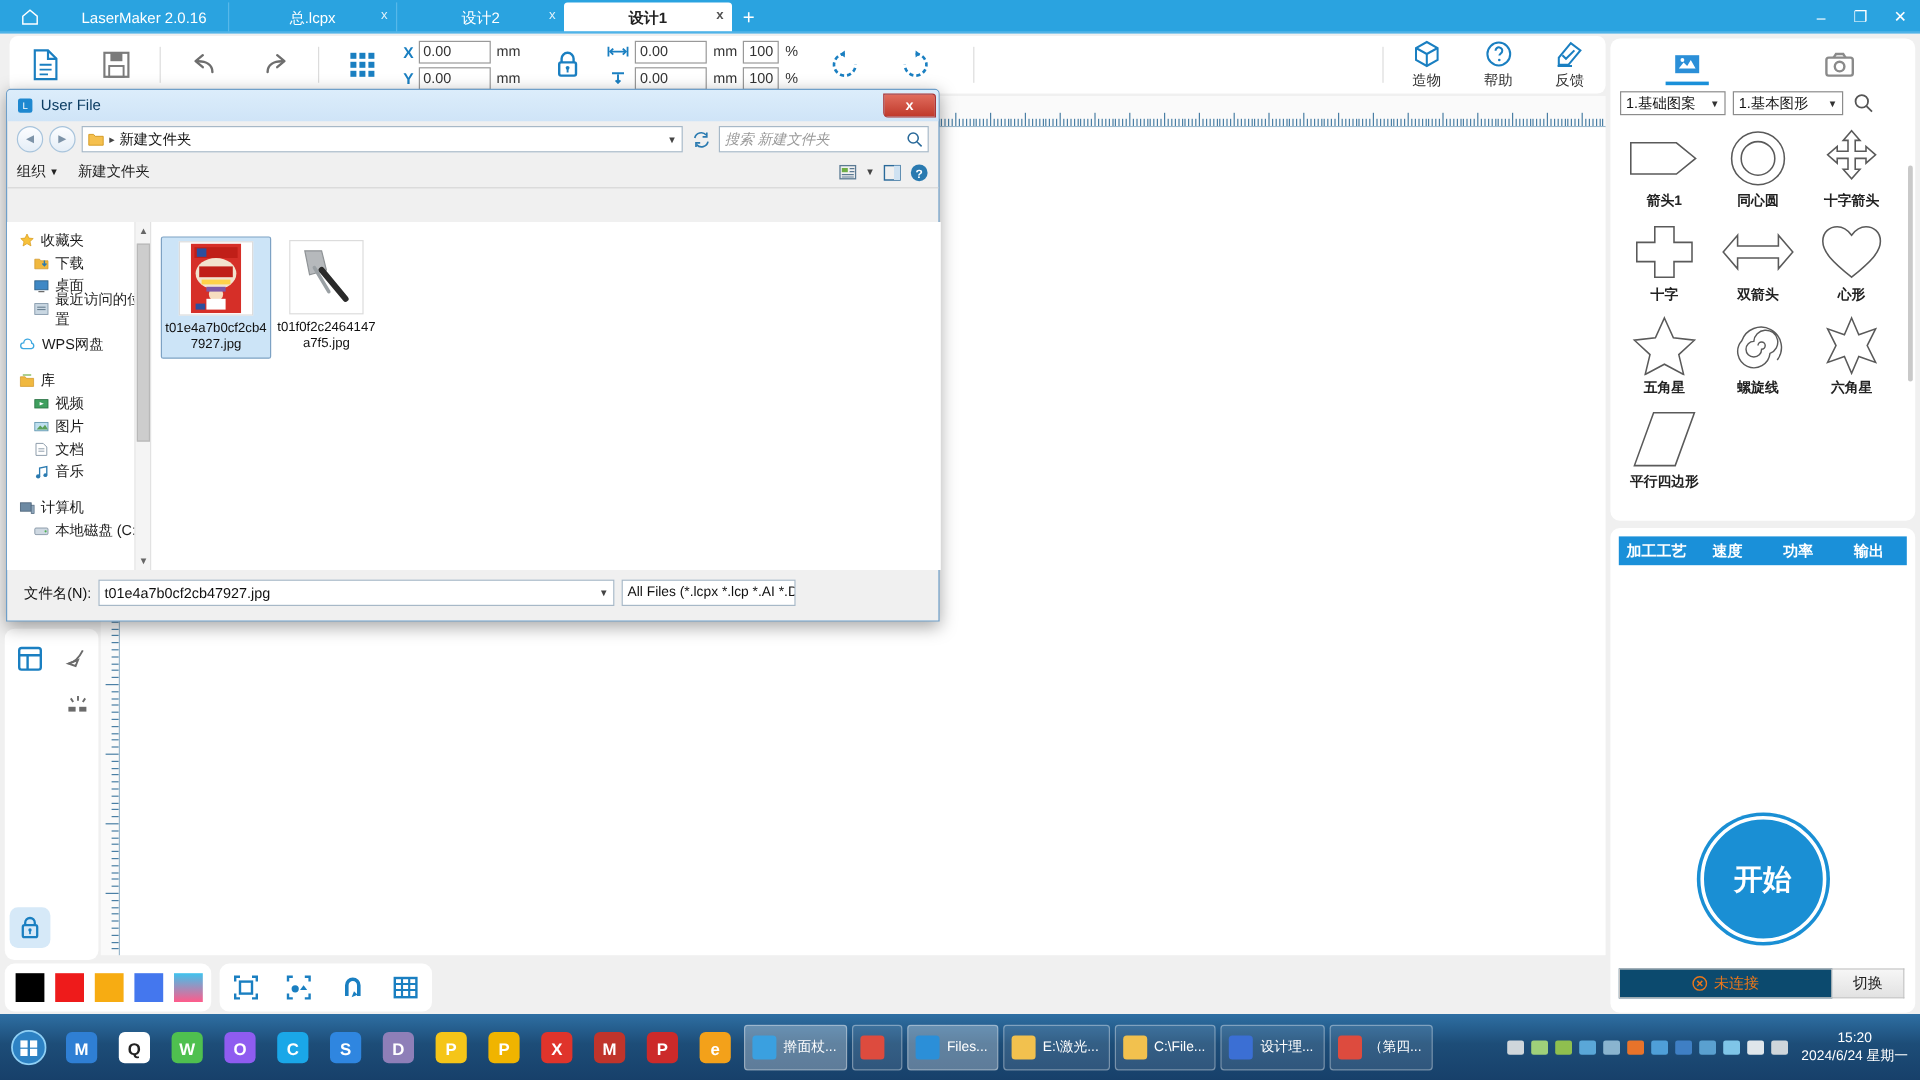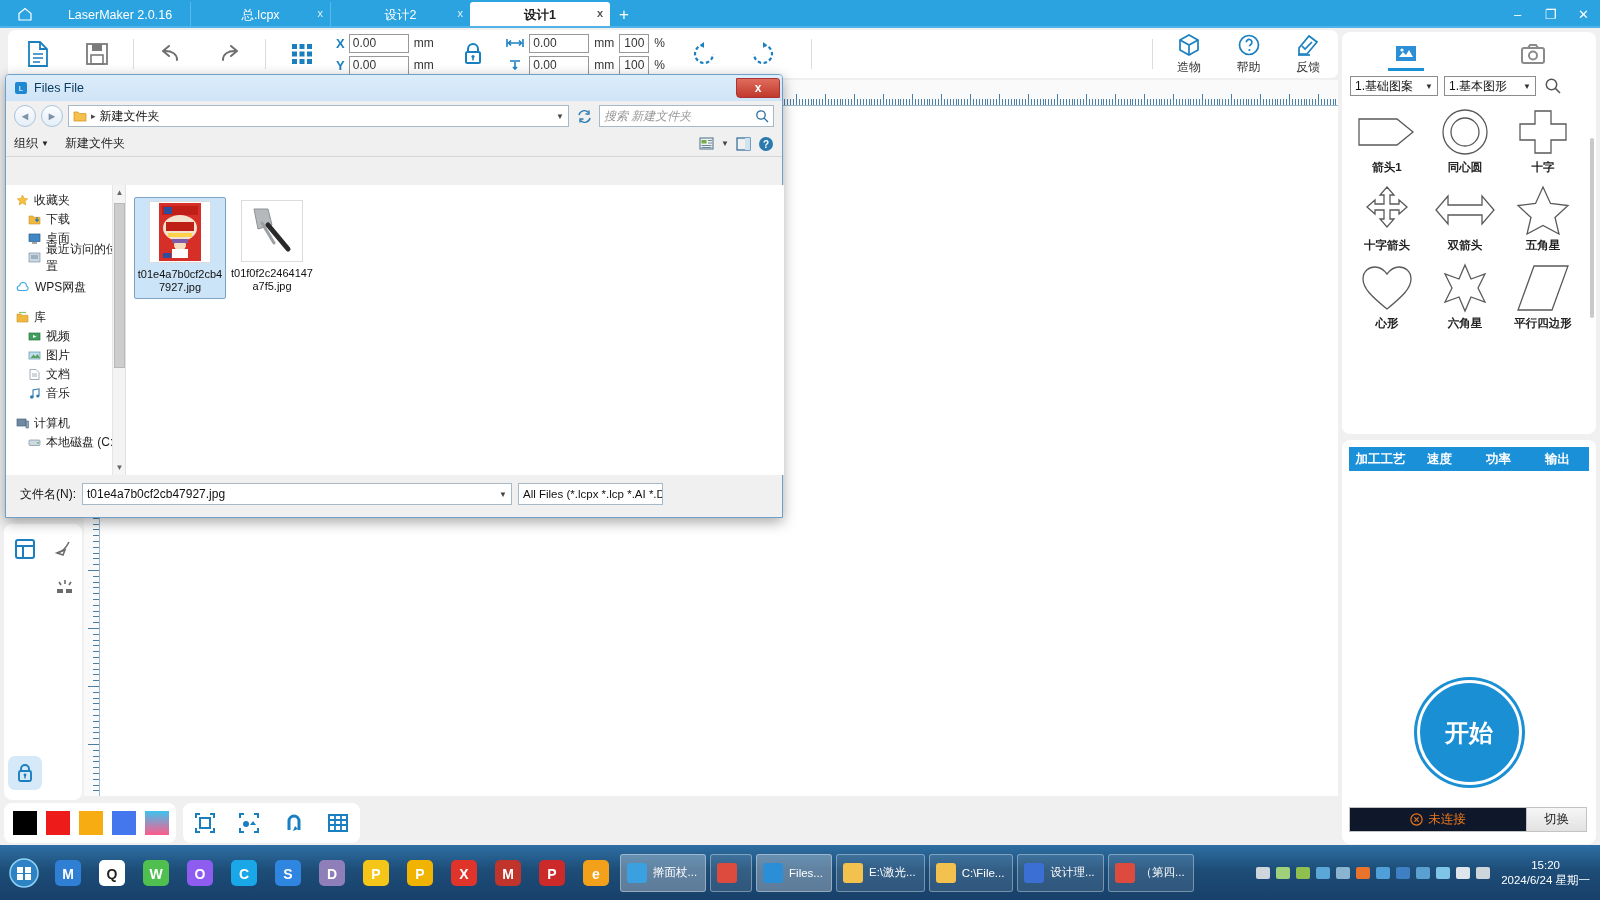--- a/index.html
+++ b/index.html
@@ -134,21 +134,21 @@
   #proc-head span { flex:1; text-align:center; }
   #startwrap { position:absolute; left:0; top:240px; width:254px; display:flex; justify-content:center;}
   #startbtn {
     width:105px; height:105px; border-radius:50%;
     background:#1a8fd4; border:3px solid #fff; box-shadow:0 0 0 3px #1a8fd4;
     display:flex; align-items:center; justify-content:center;
     color:#fff; font-size:24px; font-weight:bold;
   }
   #connbar { position:absolute; left:7px; bottom:12px; width:238px; height:25px; display:flex; }
   #conn-status {
-    flex:1; border:1px solid #c3c3c3; background:#0f172a; display:flex; align-items:center;
+    flex:1; border:1px solid #c3c3c3; background:#0c4a6e; display:flex; align-items:center;
     justify-content:center; gap:5px; color:#e8761b; font-size:12.5px;
   }
   #conn-switch {
     width:60px; background:linear-gradient(#f6f6f6,#e2e2e2); border:1px solid #c3c3c3; border-left:none;
     display:flex; align-items:center; justify-content:center; font-size:12.5px; color:#222;
   }
 
   
   #dialog {
     position:absolute; left:5px; top:74px; width:778px; height:444px;
@@ -1077,57 +1077,65 @@
         <div class="sv">
             <svg width="50" height="50" viewBox="0 0 50 50">
               <circle cx="25" cy="25" r="22" fill="none" stroke="#5a5a5a" stroke-width="1.3"></circle>
               <circle cx="25" cy="25" r="14" fill="none" stroke="#5a5a5a" stroke-width="1.3"></circle>
             </svg>
           </div>
         <div class="sl">同心圆</div>
       </div>
       <div class="shape-cell">
         <div class="sv">
+            <svg width="52" height="50" viewBox="0 0 52 50">
+              <path d="M26 2l7 8h-4v9h9v-4l8 7-8 7v-4h-9v9h4l-7 8-7-8h4v-9h-9v4l-8-7 8-7v4h9v-9h-4z" fill="none" stroke="#5a5a5a" stroke-width="1.3"></path>
+            </svg>
+          </div>
+        <div class="sl">十字箭头</div>
+      </div>
+      <div class="shape-cell">
+        <div class="sv">
             <svg width="50" height="48" viewBox="0 0 50 48">
               <path d="M17 3h16v13h15v16H33v13H17V32H2V16h15z" fill="none" stroke="#5a5a5a" stroke-width="1.3"></path>
             </svg>
           </div>
         <div class="sl">十字</div>
-      </div>
-      <div class="shape-cell">
-        <div class="sv">
-            <svg width="52" height="50" viewBox="0 0 52 50">
-              <path d="M26 2l7 8h-4v9h9v-4l8 7-8 7v-4h-9v9h4l-7 8-7-8h4v-9h-9v4l-8-7 8-7v4h9v-9h-4z" fill="none" stroke="#5a5a5a" stroke-width="1.3"></path>
-            </svg>
-          </div>
-        <div class="sl">十字箭头</div>
       </div>
       <div class="shape-cell">
         <div class="sv">
             <svg width="62" height="36" viewBox="0 0 62 36">
               <path d="M14 4L2 18l12 14v-9h34v9l12-14L48 4v9H14z" fill="none" stroke="#5a5a5a" stroke-width="1.3"></path>
             </svg>
           </div>
         <div class="sl">双箭头</div>
       </div>
       <div class="shape-cell">
         <div class="sv">
+            <svg width="52" height="48" viewBox="0 0 52 48">
+              <path d="M26 45C10 32 2 24 2 15 2 7 8 3 14 3c5 0 9 3 12 7 3-4 7-7 12-7 6 0 12 4 12 12 0 9-8 17-24 30z" fill="none" stroke="#5a5a5a" stroke-width="1.3"></path>
+            </svg>
+          </div>
+        <div class="sl">心形</div>
+      </div>
+      <div class="shape-cell">
+        <div class="sv">
             <svg width="54" height="50" viewBox="0 0 54 50">
               <path d="M27 2l7.5 16.5L52 20.5 39 32.5 43 49 27 40.5 11 49l4-16.5L2 20.5l17.5-2z" fill="none" stroke="#5a5a5a" stroke-width="1.3"></path>
             </svg>
           </div>
         <div class="sl">五角星</div>
       </div>
       <div class="shape-cell">
         <div class="sv">
-            <svg width="52" height="48" viewBox="0 0 52 48">
-              <path d="M26 45C10 32 2 24 2 15 2 7 8 3 14 3c5 0 9 3 12 7 3-4 7-7 12-7 6 0 12 4 12 12 0 9-8 17-24 30z" fill="none" stroke="#5a5a5a" stroke-width="1.3"></path>
+            <svg width="50" height="50" viewBox="0 0 50 50">
+              <path d="M25 25a3 3 0 113 3 6.5 6.5 0 11-6.5-6.5A10 10 0 1135 31.5 13.5 13.5 0 1111.5 21 17 17 0 1141 37" fill="none" stroke="#5a5a5a" stroke-width="1.2"></path>
             </svg>
           </div>
-        <div class="sl">心形</div>
+        <div class="sl">螺旋线</div>
       </div>
       <div class="shape-cell">
         <div class="sv">
             <svg width="52" height="50" viewBox="0 0 52 50">
               <path d="M26 2l6 14 14-5-7 14 7 14-14-5-6 14-6-14-14 5 7-14-7-14 14 5z" fill="none" stroke="#5a5a5a" stroke-width="1.3"></path>
             </svg>
           </div>
         <div class="sl">六角星</div>
       </div>
       <div class="shape-cell">
@@ -1168,21 +1176,21 @@
 </div>
 
 <div id="dialog">
   <div id="dlg-title">
     <span>
       <svg width="14" height="14" viewBox="0 0 14 14">
           <rect x="1" y="1" width="12" height="12" rx="2" fill="#1e88d0"></rect>
           <text x="7" y="10" font-size="8" fill="#fff" text-anchor="middle" font-family="Liberation Sans">L</text>
         </svg>
     </span>
-    <span class="t">Files File</span>
+    <span class="t">User File</span>
     <div id="dlg-close">x</div>
   </div>
 
   <div id="dlg-nav">
     <div class="navbtn">◄</div>
     <div class="navbtn">►</div>
     <div id="addrbar">
       <span>
         <svg width="14" height="12" viewBox="0 0 14 12">
             <path d="M1 2h4l1.3 1.6H13V11H1z" fill="#f5c04e" stroke="#d49b26" stroke-width=".8"></path>

